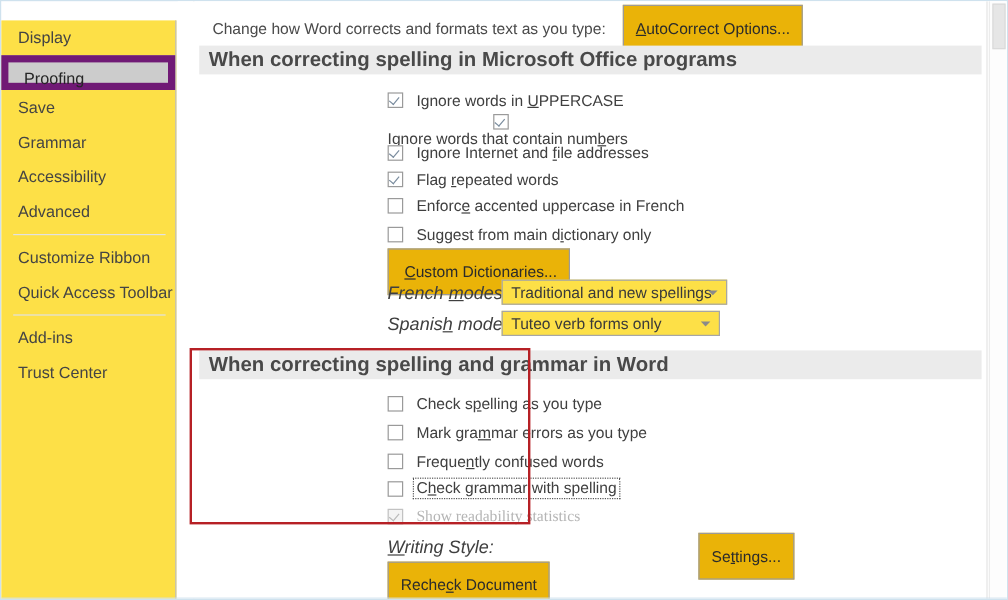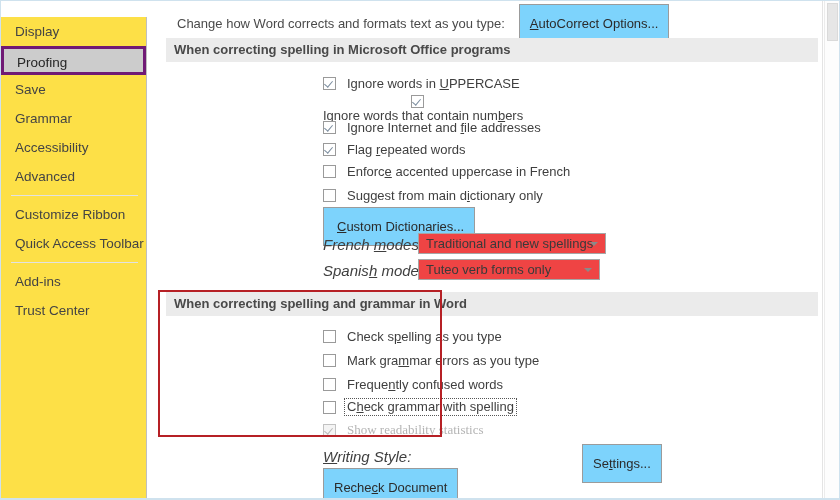--- a/index.html
+++ b/index.html
@@ -39,21 +39,21 @@
     line-height: 29px;
     padding-left: 14px;
     font-size: 13.5px;
     color: #444444;
     box-sizing: border-box;
     white-space: nowrap;
     cursor: default;
   }
   .nav-item.selected {
     background: #cccccc;
-    border: 3px solid #701a75;
+    border: 6px solid #701a75;
     color: #262626;
     padding-left: 13px;
     line-height: 27px;
   }
   .nav-sep {
     height: 1px;
     background: #e2e2e2;
     margin: 4px 8px 4px 10px;
   }
 
@@ -86,21 +86,21 @@
     align-items: center;
   }
   .intro-text {
     font-size: 13px;
     color: #4a4a4a;
     white-space: nowrap;
   }
 
   .btn {
     display: inline-block;
-    background: #7dd3fc;
+    background: #eab308;
     border: 1px solid #9b9b9b;
     color: #2b2b2b;
     font-size: 13px;
     font-family: "Liberation Sans", sans-serif;
     padding: 0 10px;
     height: 39px;
     line-height: 22px;
     box-sizing: border-box;
     white-space: nowrap;
     cursor: default;
@@ -111,21 +111,21 @@
     left: 18px;
     width: 652px;
     height: 24px;
     background: #ebebeb;
     box-sizing: border-box;
   }
   .section-head span {
     display: block;
     padding-left: 8px;
     line-height: 24px;
-    font-size: 13px;
+    font-size: 17px;
     font-weight: bold;
     color: #494949;
     white-space: nowrap;
   }
 
   .cb-row {
     position: absolute;
     display: flex;
     align-items: center;
     height: 20px;
@@ -178,21 +178,21 @@
     font-size: 15px;
     color: #3f3f3f;
     white-space: nowrap;
     line-height: 21px;
     font-style: italic;
   }
 
   .combo {
     position: absolute;
     height: 21px;
-    background: #ef4444;
+    background: #fde047;
     border: 1px solid #a6a6a6;
     box-sizing: border-box;
     cursor: default;
   }
   .combo .val {
     font-size: 13px;
     color: #3a3a3a;
     line-height: 19px;
     padding-left: 7px;
     white-space: nowrap;

